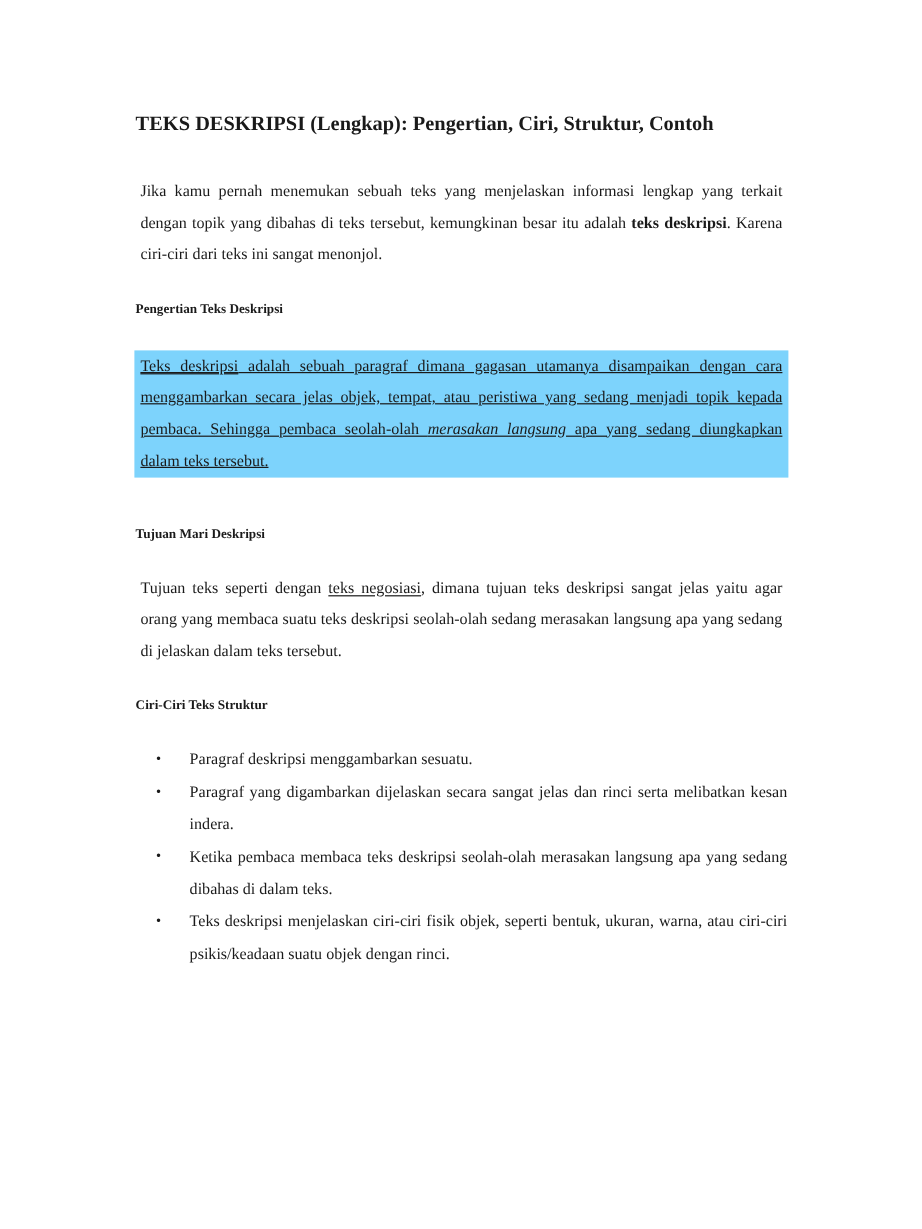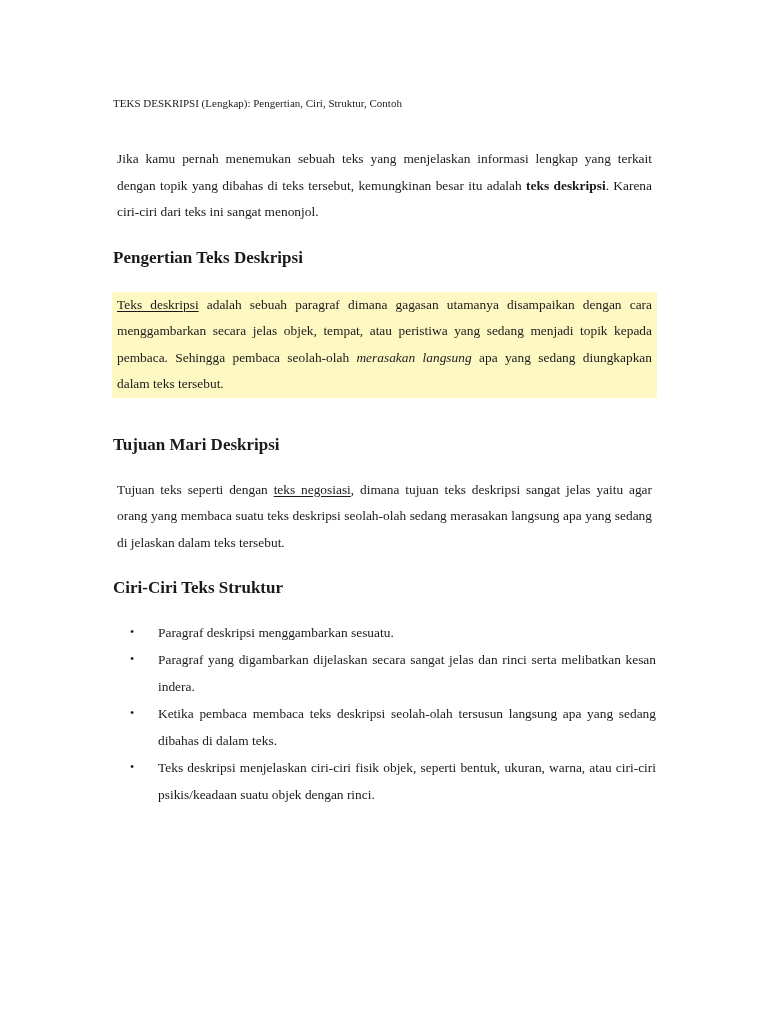--- a/index.html
+++ b/index.html
@@ -16,43 +16,44 @@
       color: #1a1a1a;
     }
     .page {
       position: absolute;
       left: 113px;
       top: 90px;
       width: 543px;
       font-size: 13.4px;
     }
     .doc-title {
-      font-weight: normal;
-      font-size: 11px;
+      font-weight: bold;
+      font-size: 17px;
       margin: 0;
       height: 26px;
       line-height: 26px;
     }
     .para {
       margin: 4px;
       line-height: 26.5px;
       text-align: justify;
       text-align-last: left;
     }
     .heading {
       font-weight: bold;
       margin: 0;
       line-height: 26px;
-      font-size: 17px;
+      font-size: 11px;
     }
     .highlight-box {
-      background: #fef9c3;
+      background: #7dd3fc;
       margin-left: -1px;
       margin-right: -1px;
       padding: 0 1px;
+      text-decoration: underline;
     }
     .u {
       text-decoration: underline;
       text-underline-offset: 2px;
     }
     .b { font-weight: bold; }
     .i { font-style: italic; }
     ul.bullets {
       list-style: none;
       margin: 0;
@@ -99,17 +100,17 @@
   <p class="para"><span>Tujuan teks seperti dengan </span><a class="u" style="color:inherit">teks negosiasi</a><span>, dimana tujuan teks deskripsi sangat jelas yaitu agar orang yang membaca suatu teks deskripsi seolah-olah sedang merasakan langsung apa yang sedang di jelaskan dalam teks tersebut.</span></p>
 
   <div style="height:15px"></div>
 
   <p class="heading">Ciri-Ciri Teks Struktur</p>
   <div style="height:18px"></div>
 
   <ul class="bullets">
     <li><span class="bullet">•</span><span>Paragraf deskripsi menggambarkan sesuatu.</span></li>
     <li><span class="bullet">•</span><span>Paragraf yang digambarkan dijelaskan secara sangat jelas dan rinci serta melibatkan kesan indera.</span></li>
-    <li><span class="bullet">•</span><span>Ketika pembaca membaca teks deskripsi seolah-olah tersusun langsung apa yang sedang dibahas di dalam teks.</span></li>
+    <li><span class="bullet">•</span><span>Ketika pembaca membaca teks deskripsi seolah-olah merasakan langsung apa yang sedang dibahas di dalam teks.</span></li>
     <li><span class="bullet">•</span><span>Teks deskripsi menjelaskan ciri-ciri fisik objek, seperti bentuk, ukuran, warna, atau ciri-ciri psikis/keadaan suatu objek dengan rinci.</span></li>
   </ul>
 
 </div>
 
 </body></html>

